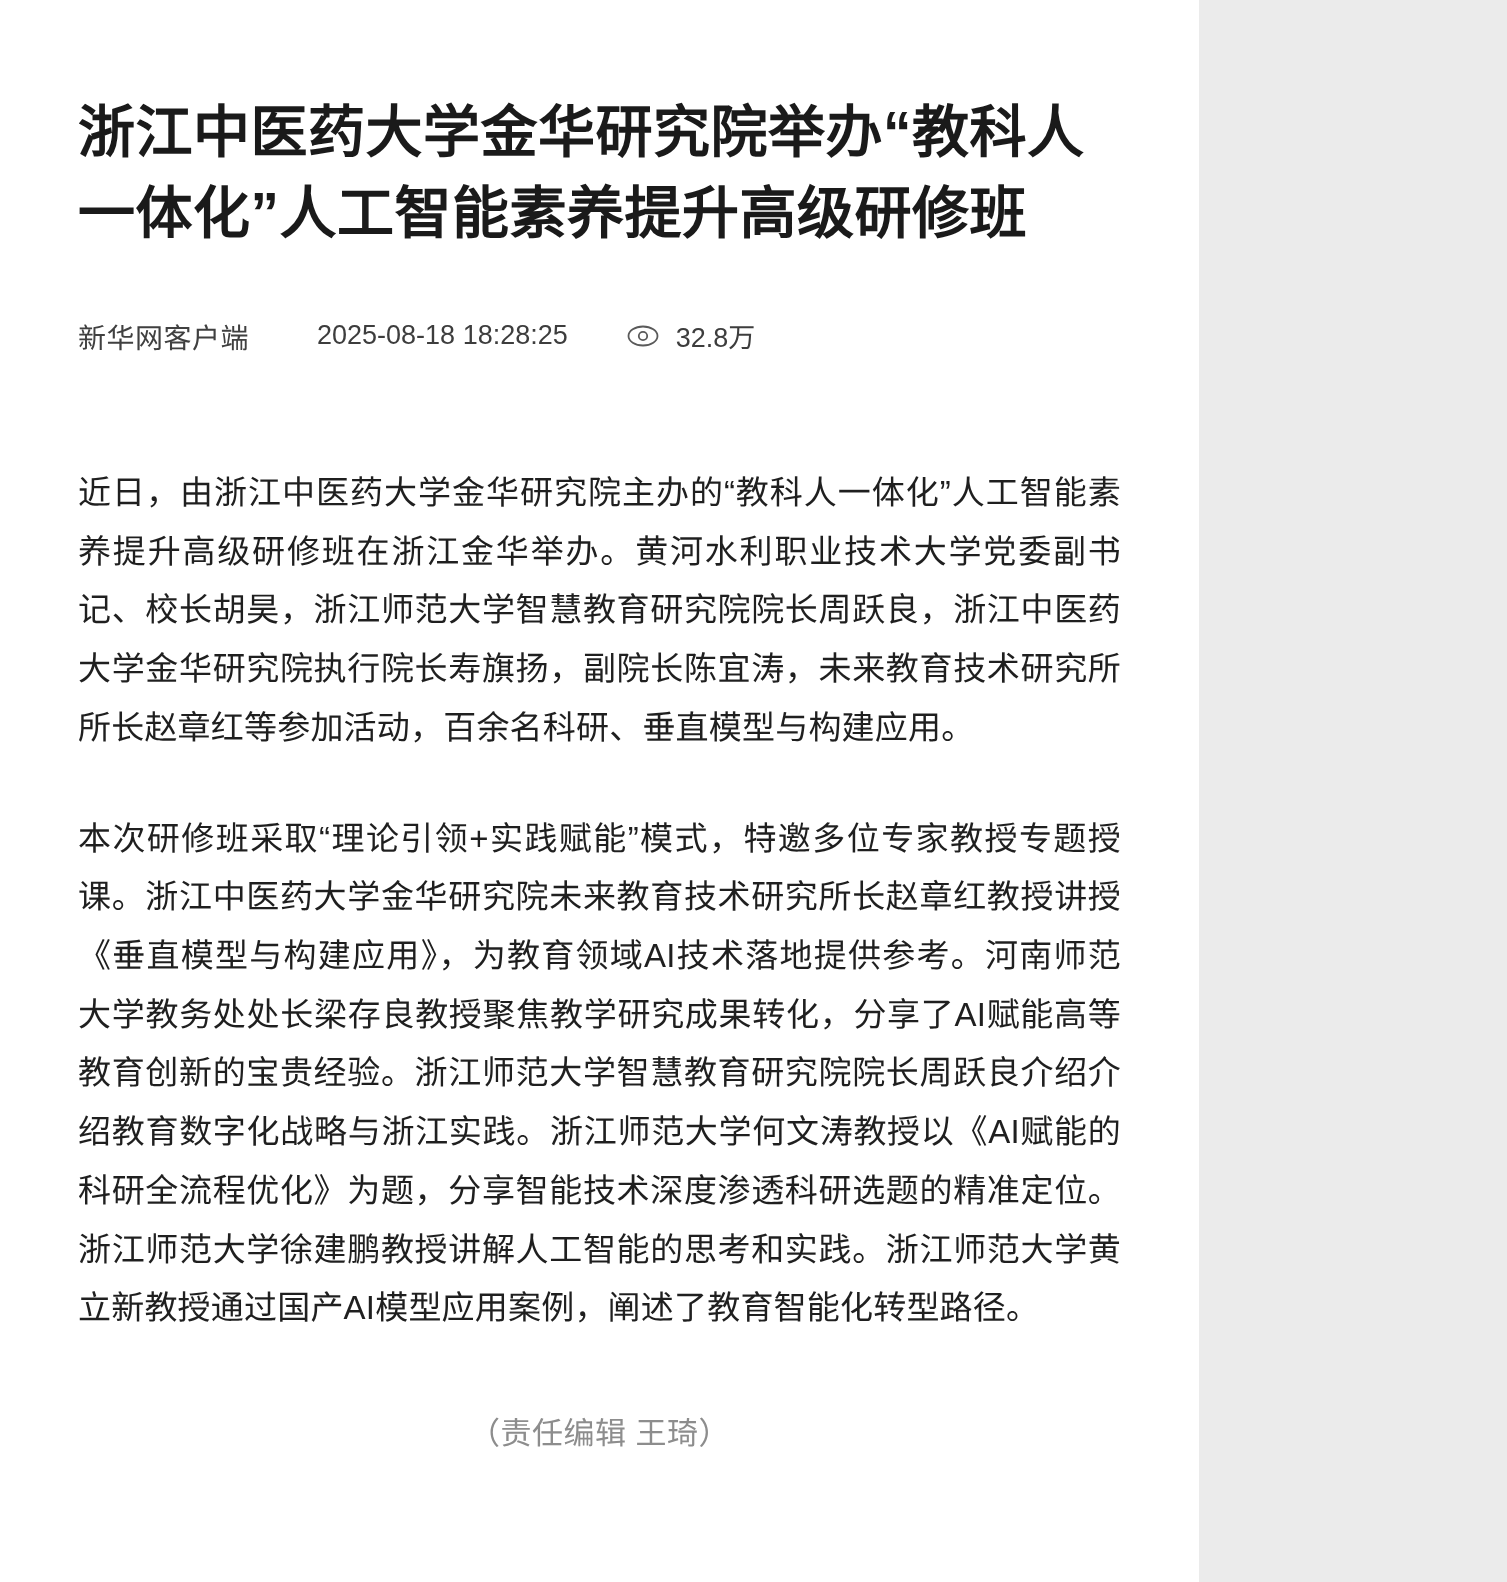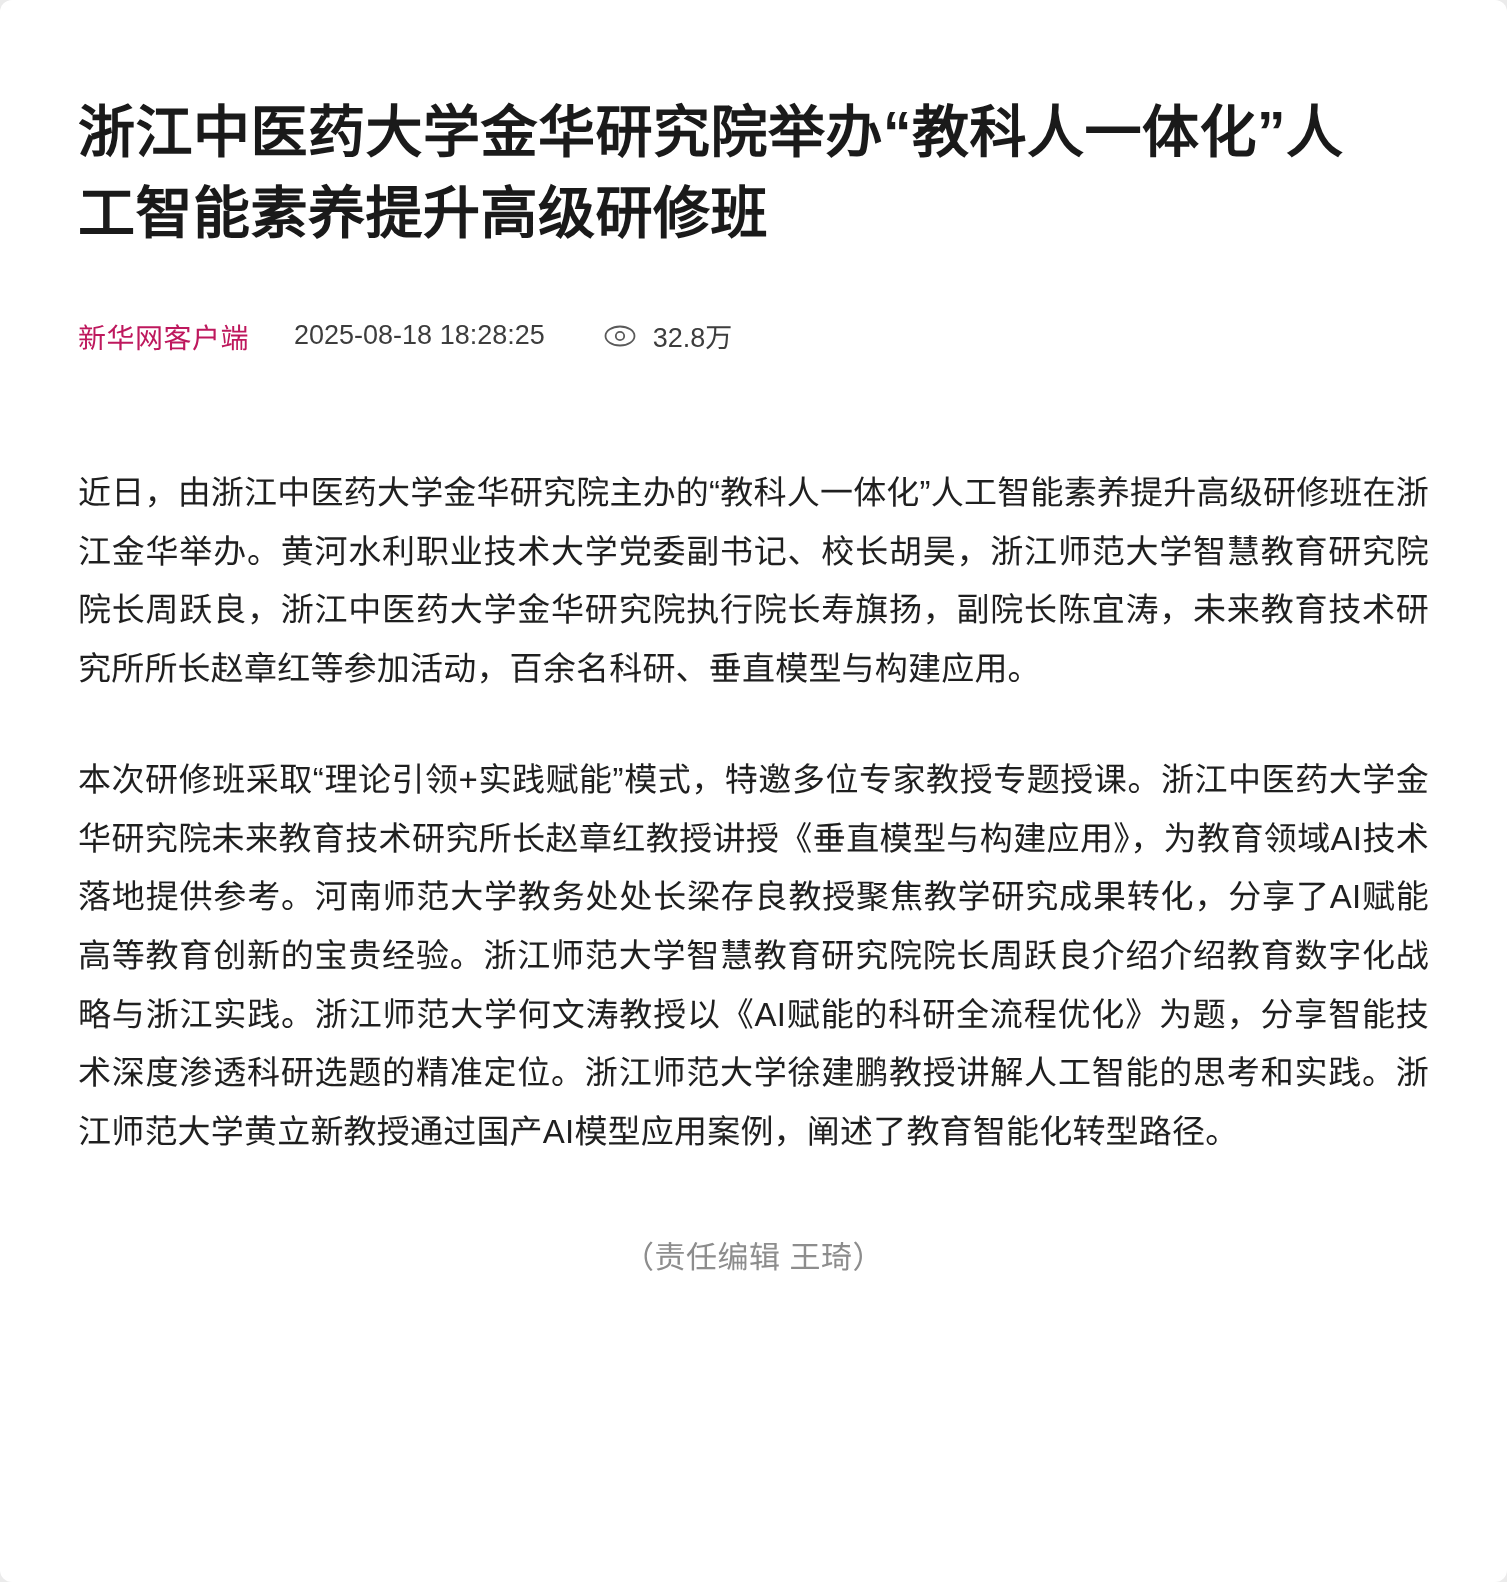--- a/index.html
+++ b/index.html
@@ -9,25 +9,25 @@
   }
   body {
     width: 1507px;
     min-height: 1582px;
     background: #ebebeb;
     font-family: "Liberation Sans", "DejaVu Sans", sans-serif;
     -webkit-font-smoothing: antialiased;
   }
   .page {
     position: relative;
-    width: 1507px;
+    width: 1199px;
     min-height: 1582px;
     background: #ffffff;
     box-sizing: border-box;
-    border-radius: 12px;
+    border-radius: 0;
     overflow: hidden;
   }
   .content {
     padding: 92px 78px 0 78px;
   }
   .article-title {
     font-size: 57px;
     line-height: 1.42;
     font-weight: bold;
     color: #1a1a1a;
@@ -37,26 +37,26 @@
     max-width: 1320px;
   }
   .meta-row {
     display: flex;
     align-items: center;
     margin-top: 62px;
     color: #4a4a4a;
     font-size: 27px;
   }
   .meta-source {
-    color: #be185d;
+    color: #404040;
     font-size: 28px;
     letter-spacing: 0.5px;
   }
   .meta-date {
-    margin-left: 45px;
+    margin-left: 68px;
     color: #3d3d3d;
     font-size: 27px;
     font-family: "Liberation Sans", "DejaVu Sans", sans-serif;
   }
   .meta-views {
     margin-left: 58px;
     display: flex;
     align-items: center;
     color: #3d3d3d;
   }

